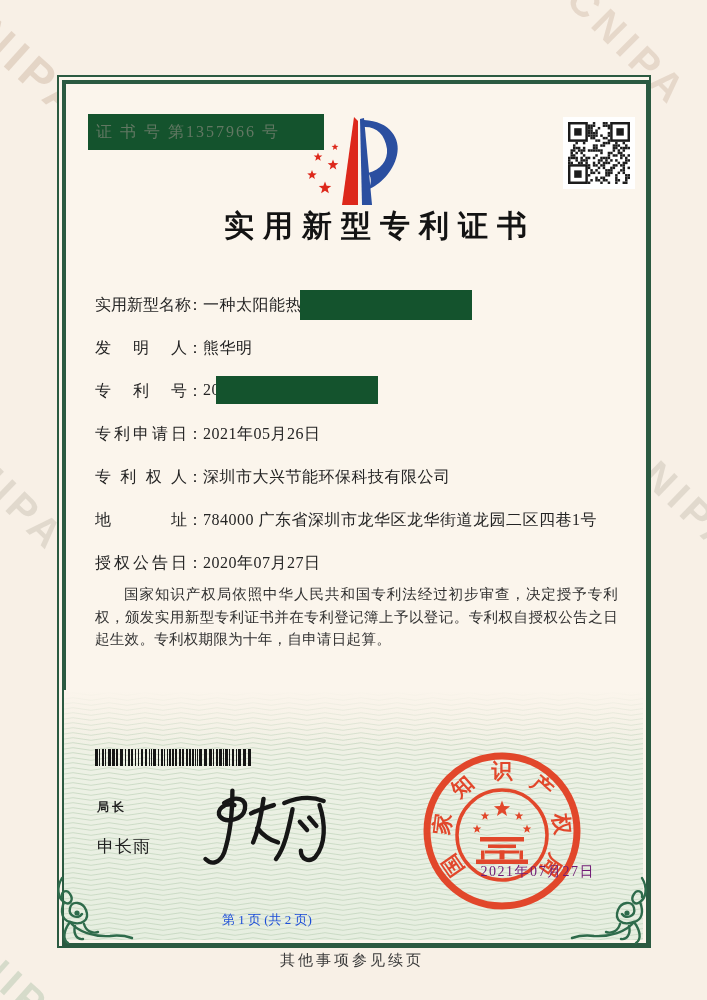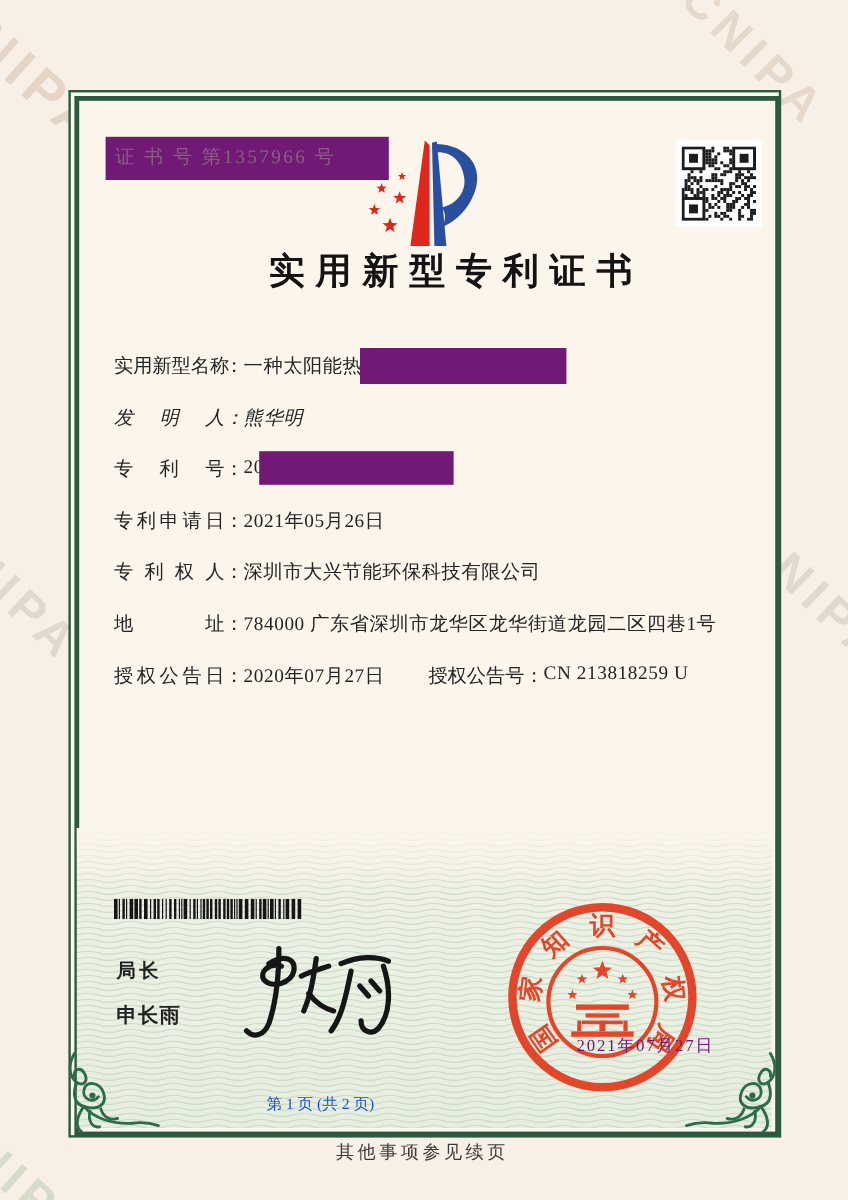--- a/index.html
+++ b/index.html
@@ -17,42 +17,42 @@
   }
   
   .frame-outer{left:57px;top:75px;width:590px;height:869px;border:2px solid #2b5a41;background:#fbf5ec;}
   .frame-inner{left:62px;top:80px;width:580px;height:859px;border:4px solid #2b5a41;}
   
   .guilloche{left:64px;top:690px;width:579px;height:250px;
     background:linear-gradient(180deg,#f6efe4 0%,#edf1e5 30%,#e6eee0 100%);}
   .wave-fade{position:absolute;left:0;top:0;width:100%;height:55px;
     background:linear-gradient(#fbf5ec,rgba(251,245,236,0));}
   
-  .redact{background:#701a75;}
+  .redact{background:#14532d;}
   .certno{left:88px;top:114px;width:228px;height:36px;line-height:36px;
     font-size:16px;color:rgba(160,150,142,0.55);letter-spacing:2px;padding-left:8px;}
   
   .title{left:57px;top:206px;width:590px;text-align:center;
     font-family:"Liberation Sans","DejaVu Sans",sans-serif;
     font-weight:800;font-size:30px;letter-spacing:9px;color:#131313;padding-left:28px;}
   
   .row{position:absolute;left:95px;height:24px;font-size:16px;color:#242424;white-space:nowrap;}
   .flabel{display:inline-block;width:92px;text-align:justify;text-align-last:justify;vertical-align:top;}
   .flabel2{display:inline-block;vertical-align:top;}
   .colon{display:inline-block;vertical-align:top;}
   .fvalue{display:inline-block;vertical-align:top;letter-spacing:0.5px;}
   .pair2{position:absolute;left:262px;top:0;}
   
   .bodytext{left:95px;top:583px;width:523px;font-size:14.5px;line-height:22.5px;color:#303030;}
   .bodytext p{margin:0;text-indent:2em;text-align:justify;letter-spacing:0.3px;}
   
   .director{left:97px;top:799px;font-family:"Liberation Sans","DejaVu Sans",sans-serif;
-    font-size:16px;color:#222;letter-spacing:3px;font-weight:600;}
+    font-size:12px;color:#222;letter-spacing:3px;font-weight:600;}
   .director2{left:97px;top:835px;font-family:"Liberation Sans","DejaVu Sans",sans-serif;
-    font-size:17px;color:#222;letter-spacing:1px;font-weight:700;}
+    font-size:17px;color:#222;letter-spacing:1px;font-weight:400;}
   .sealdate{left:440px;top:863px;width:155px;font-size:14px;color:#701a75;
     letter-spacing:1.5px;z-index:12;text-align:right;}
   .pagefooter{left:222px;top:911px;width:160px;font-size:13px;color:#1d4ed8;}
   .contnote{left:57px;top:951px;width:590px;text-align:center;font-size:15px;
     letter-spacing:3px;color:#3a3a3a;}
   svg{display:block;}
   .z5{z-index:5;} .z10{z-index:10;}
 </style>
 </head>
 <body>
@@ -341,21 +341,21 @@
     </svg>
 </div>
 
 <div class="abs title">实用新型专利证书</div>
 
 <div class="row" style="top:295px;">
   <span class="flabel">实用新型名称</span><span class="colon">：</span><span class="fvalue">一种太阳能热水</span>
 </div>
 <div class="abs redact" style="left:300px;top:290px;width:172px;height:30px;"></div>
 
-<div class="row" style="top:338px;font-style:italic;">
+<div class="row" style="top:338px;">
   <span class="flabel">发明人</span><span class="colon">：</span><span class="fvalue">熊华明</span>
 </div>
 
 <div class="row" style="top:381px;">
   <span class="flabel">专利号</span><span class="colon">：</span><span class="fvalue">2019</span>
 </div>
 <div class="abs redact" style="left:216px;top:376px;width:162px;height:28px;"></div>
 
 <div class="row" style="top:424px;">
   <span class="flabel">专利申请日</span><span class="colon">：</span><span class="fvalue">2021年05月26日</span>
@@ -364,26 +364,24 @@
 <div class="row" style="top:467px;">
   <span class="flabel">专利权人</span><span class="colon">：</span><span class="fvalue">深圳市大兴节能环保科技有限公司</span>
 </div>
 
 <div class="row" style="top:510px;">
   <span class="flabel">地址</span><span class="colon">：</span><span class="fvalue">784000 广东省深圳市龙华区龙华街道龙园二区四巷1号</span>
 </div>
 
 <div class="row" style="top:553px;">
   <span class="flabel">授权公告日</span><span class="colon">：</span><span class="fvalue">2020年07月27日</span>
-  <span class="pair2">
-    <span class="flabel2">授权公告号</span><span class="colon">：</span><span class="fvalue">CN 213818259 U</span>
-  </span>
 </div>
 
 <div class="abs bodytext">
+  <p>国家知识产权局依照中华人民共和国专利法经过初步审查，决定授予专利权，颁发实用新型专利证书并在专利登记簿上予以登记。专利权自授权公告之日起生效。专利权期限为十年，自申请日起算。</p>
 </div>
 
 <svg id="barcode" class="abs" style="left:95px;top:749px;" width="158" height="17" viewBox="0 0 158 17">
     <rect x="0" y="0" width="3" height="17" fill="#151515"></rect>
     <rect x="4" y="0" width="1" height="17" fill="#151515"></rect>
     <rect x="7" y="0" width="2" height="17" fill="#151515"></rect>
     <rect x="10" y="0" width="1" height="17" fill="#151515"></rect>
     <rect x="13" y="0" width="3" height="17" fill="#151515"></rect>
     <rect x="17" y="0" width="3" height="17" fill="#151515"></rect>
     <rect x="21" y="0" width="2" height="17" fill="#151515"></rect>

